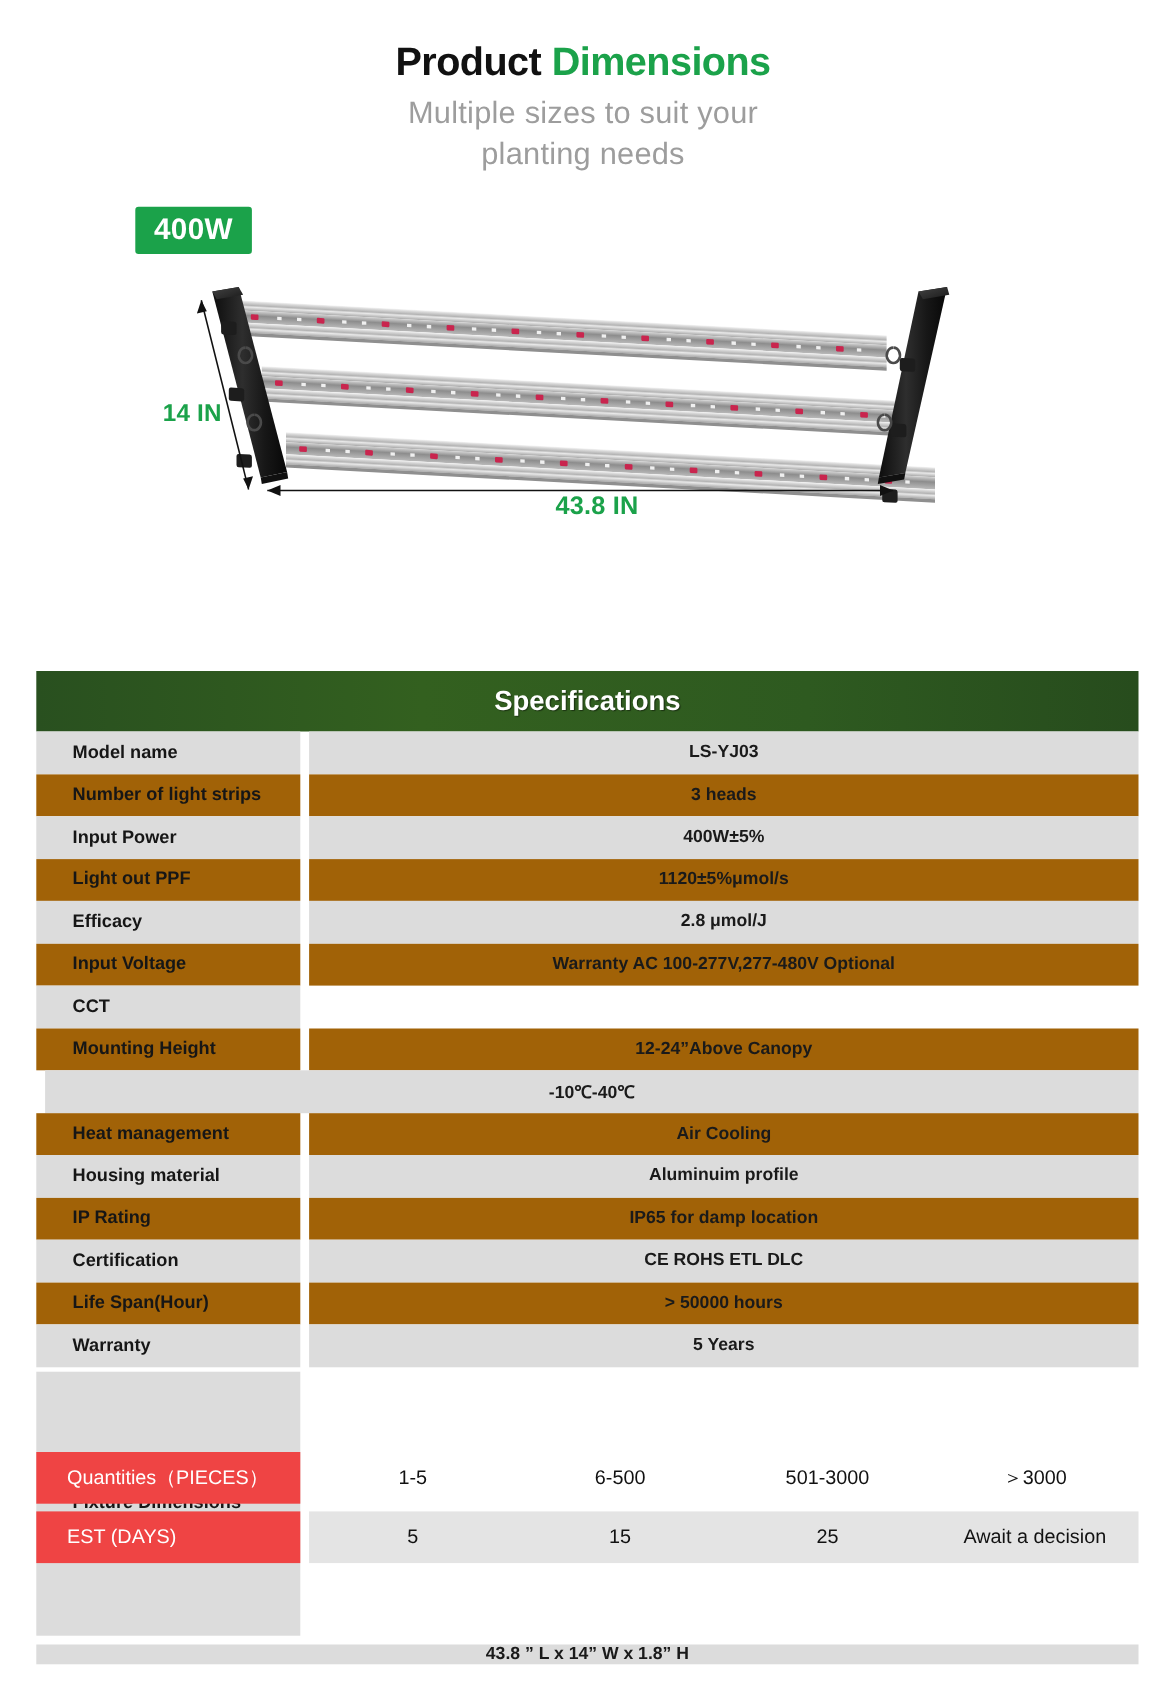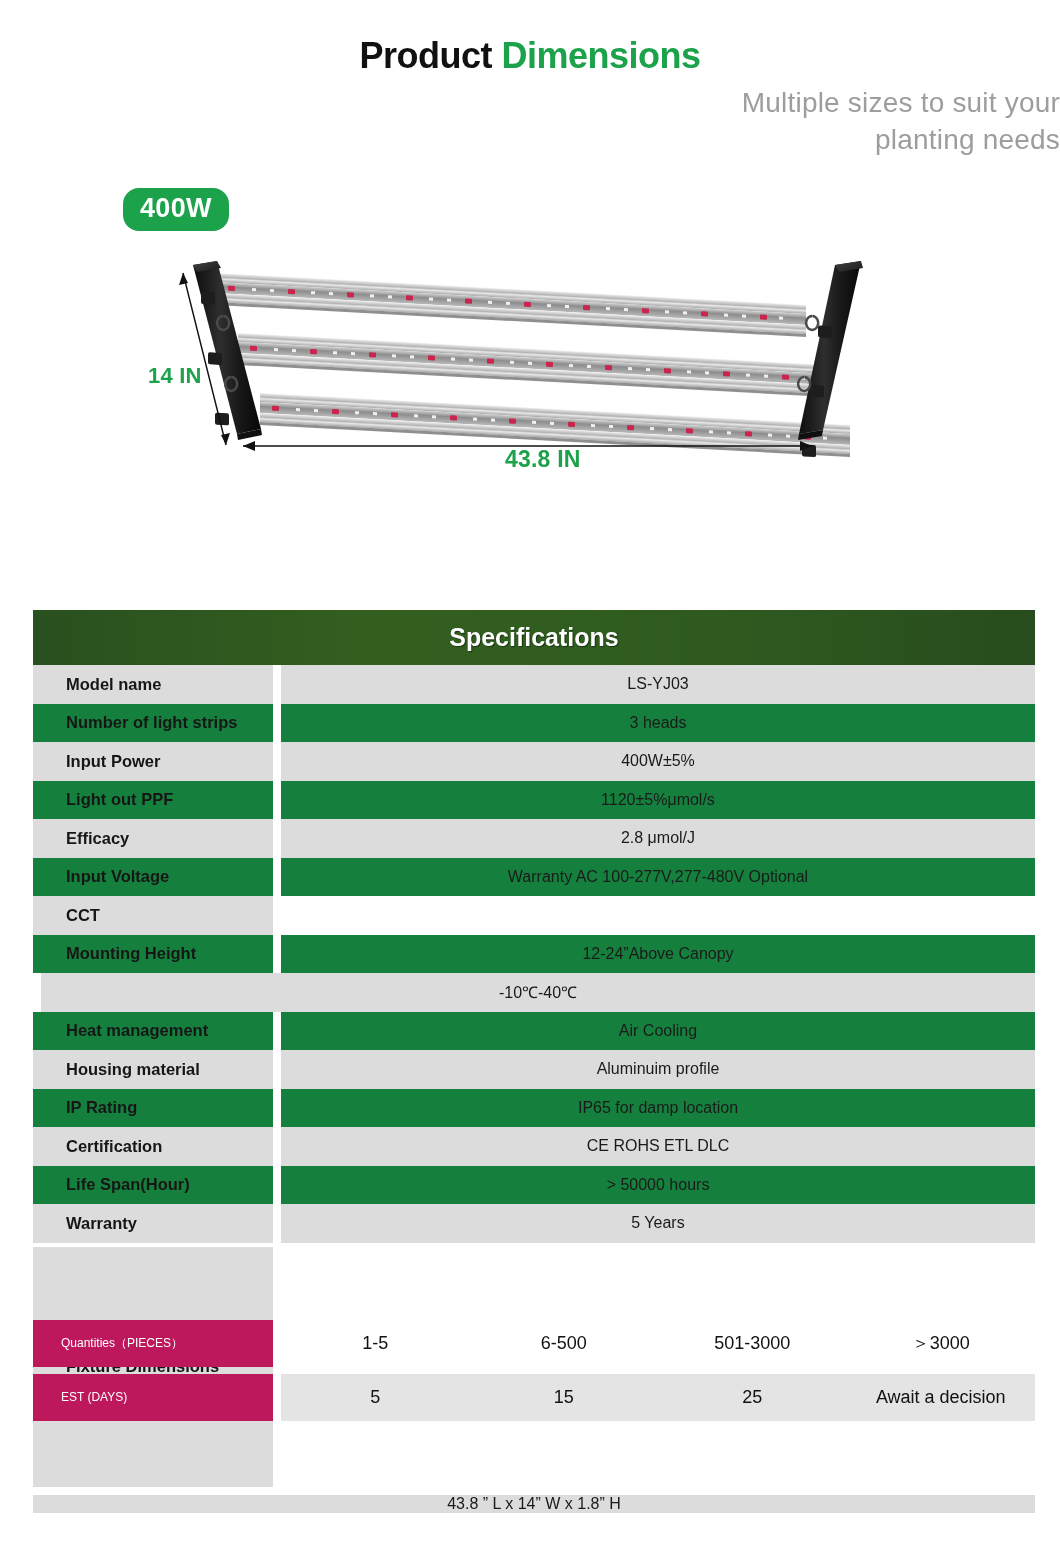--- a/index.html
+++ b/index.html
@@ -27,33 +27,32 @@
   .title .word-1 { color: #111111; }
   .title .word-2 { color: #1ba24a; }
 
   .subtitle {
     margin-top: 8px;
     font-size: 28px;
     font-weight: normal;
     color: #9d9d9d;
     line-height: 1.35;
     letter-spacing: 0.2px;
-    text-align: right;
   }
   .subtitle span { display: block; }
 
   
   .badge-row { padding-left: 123px; margin-top: 29px; }
   .badge {
     display: inline-block;
     background: #1ba24a;
     color: #ffffff;
     font-size: 27px;
     font-weight: bold;
-    border-radius: 16px;
+    border-radius: 3px;
     padding: 5px 17px 7px 17px;
     letter-spacing: 0.3px;
   }
 
   
   .figure { position: relative; height: 330px; margin-top: 22px; }
 
   .fig-svg { position: absolute; left: 0; top: 0; }
 
   .dim-label {
@@ -101,46 +100,46 @@
     font-weight: bold;
     color: #161616;
   }
   .row .gap { flex: 0 0 8px; }
   .row .cell-value {
     flex: 1 1 auto;
     display: flex;
     align-items: center;
     justify-content: center;
     font-size: 16px;
-    font-weight: normal;
+    font-weight: bold;
     color: #1a1a1a;
   }
 
   .row.striped .cell-label,
   .row.striped .cell-value { background: #dcdcdc; }
   .row.plain .cell-label,
-  .row.plain .cell-value { background: #15803d; }
+  .row.plain .cell-value { background: #a16207; }
 
   .row.tall { height: 66px; flex-direction: column; }
 
   .spacer-2 { height: 4px; }
 
   
   .qrow {
     display: flex;
     align-items: stretch;
     height: 47px;
     margin-top: 7px;
   }
   .qrow .q-label {
     width: 240px;
     flex: 0 0 240px;
-    background: #be185d;
+    background: #ef4444;
     color: #ffffff;
-    font-size: 12px;
+    font-size: 18px;
     font-weight: normal;
     display: flex;
     align-items: center;
     padding-left: 28px;
   }
   .qrow .gap { flex: 0 0 8px; }
   .qrow .q-cells {
     flex: 1 1 auto;
     display: flex;
   }

